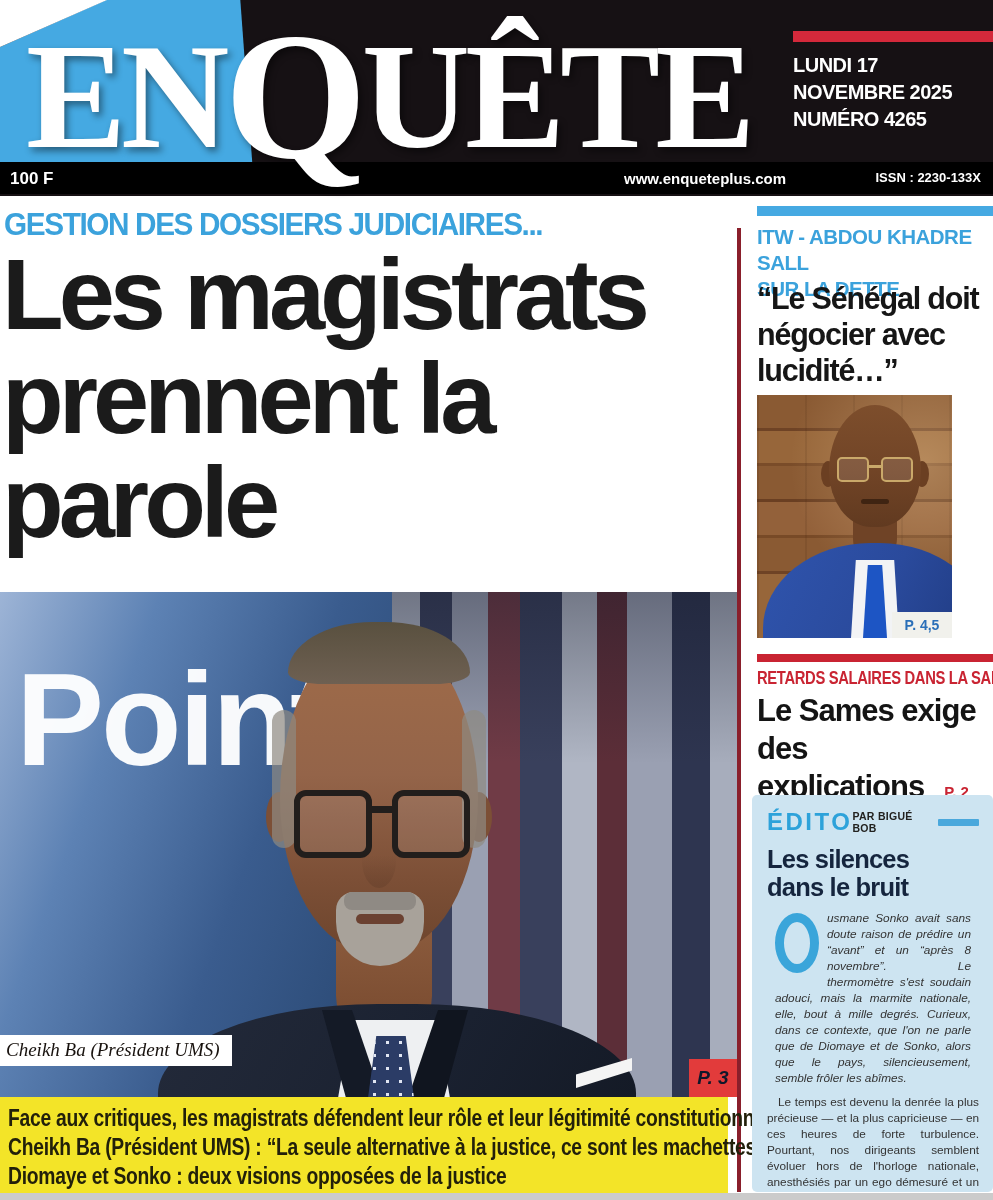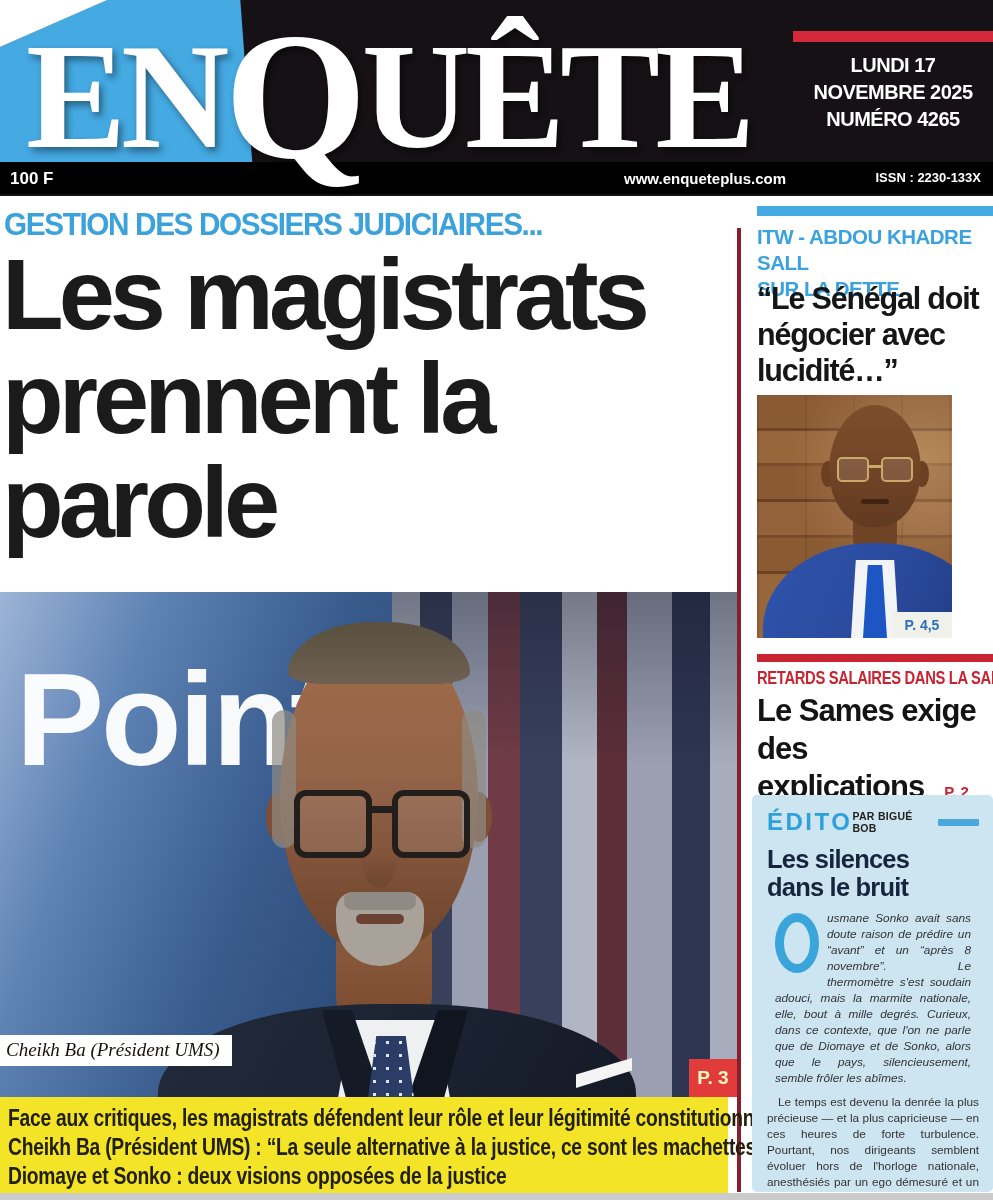--- a/index.html
+++ b/index.html
@@ -11,21 +11,21 @@
   .mast-blue{position:absolute;left:0;top:0;width:993px;height:162px;background:#45a9e2;
     clip-path:polygon(10.7% 0,24.2% 0,25.4% 100%,0 100%,0 29%);}
   .mast-tri{position:absolute;left:0;top:0;width:107px;height:47px;background:#ffffff;
     clip-path:polygon(0 0,100% 0,0 100%);}
   .logo{position:absolute;left:26px;top:14px;font-family:"Liberation Serif",serif;
     font-weight:bold;font-size:150px;line-height:164px;color:#ffffff;letter-spacing:-5px;
     text-transform:uppercase;white-space:nowrap;z-index:5;
     text-shadow:3px 4px 7px rgba(0,0,0,.45);}
   .logo .q{font-size:1.22em;line-height:0;vertical-align:-0.055em;}
   .date-bar{position:absolute;left:793px;top:31px;width:200px;height:11px;background:#d4293b;}
-  .date-lines{position:absolute;left:793px;top:52px;width:200px;text-align:center;
+  .date-lines{position:absolute;left:793px;top:52px;width:200px;
     color:#fff;font-weight:bold;font-size:20px;line-height:27px;letter-spacing:-0.5px;}
   .strip{position:absolute;left:0;top:162px;width:993px;height:32px;background:#000000;z-index:4;}
   .strip .price{position:absolute;left:10px;top:7px;color:#fff;font-weight:bold;font-size:17px;}
   .strip .site{position:absolute;left:620px;top:8px;width:170px;text-align:center;color:#fff;font-weight:bold;font-size:15px;}
   .strip .issn{position:absolute;right:12px;top:8px;color:#fff;font-weight:bold;font-size:13px;}
 
   
   .kicker-main{position:absolute;left:4px;top:206px;font-size:32px;font-weight:bold;
     color:#3ba2dc;letter-spacing:-1.5px;white-space:nowrap;transform:scaleX(.93);transform-origin:0 50%;}
   .headline{position:absolute;left:2px;top:242px;width:734px;font-weight:bold;
@@ -76,21 +76,21 @@
   .lp-nose{position:absolute;left:362px;top:242px;width:34px;height:54px;z-index:6;opacity:.5;
     background:linear-gradient(180deg,transparent 40%,#66402b 96%);border-radius:0 0 50% 50%;}
   .lp-goatee{position:absolute;left:336px;top:300px;width:88px;height:74px;z-index:7;
     background:#a8a29a;border-radius:18px 18px 44px 44px;}
   .lp-stache{position:absolute;left:8px;top:0;width:72px;height:18px;background:#8f8a84;border-radius:8px;}
   .lp-mouth{position:absolute;left:20px;top:22px;width:48px;height:10px;background:#6b4131;border-radius:5px;}
   .lp-caption{position:absolute;left:0;top:443px;z-index:10;background:#ffffff;
     font-family:"Liberation Serif",serif;font-style:italic;font-size:19px;color:#18120e;
     padding:4px 12px 5px 6px;}
   .lp-pref{position:absolute;right:0;bottom:0;width:48px;height:38px;z-index:10;background:#e23b3b;
-    color:#fef9c3;font-weight:bold;font-size:19px;display:flex;align-items:center;justify-content:center;}
+    color:#0f172a;font-weight:bold;font-size:19px;display:flex;align-items:center;justify-content:center;font-style:italic;}
 
   
   .banner{position:absolute;left:0;top:1097px;width:728px;height:96px;background:#f3e428;
     padding:7px 0 0 8px;box-sizing:border-box;}
   .yline{transform:scaleX(.82);transform-origin:0 50%;white-space:nowrap;
     font-size:23.5px;font-weight:bold;color:#22200a;letter-spacing:-0.3px;line-height:29px;}
 
   .footer-strip{position:absolute;left:0;top:1193px;width:993px;height:7px;background:#cbcbcb;}
 
   

